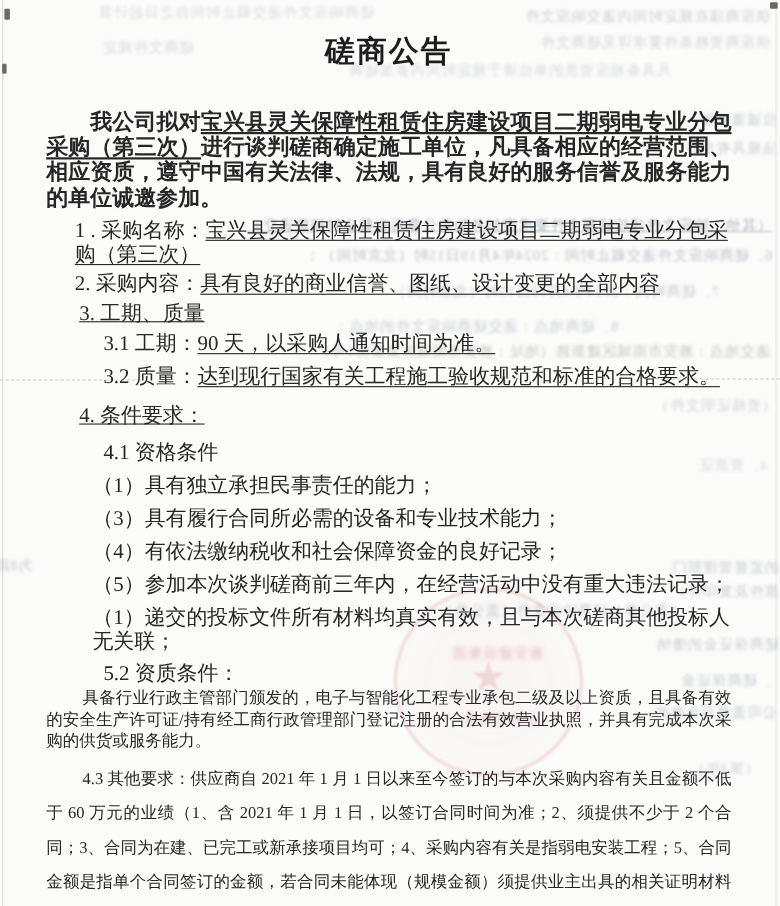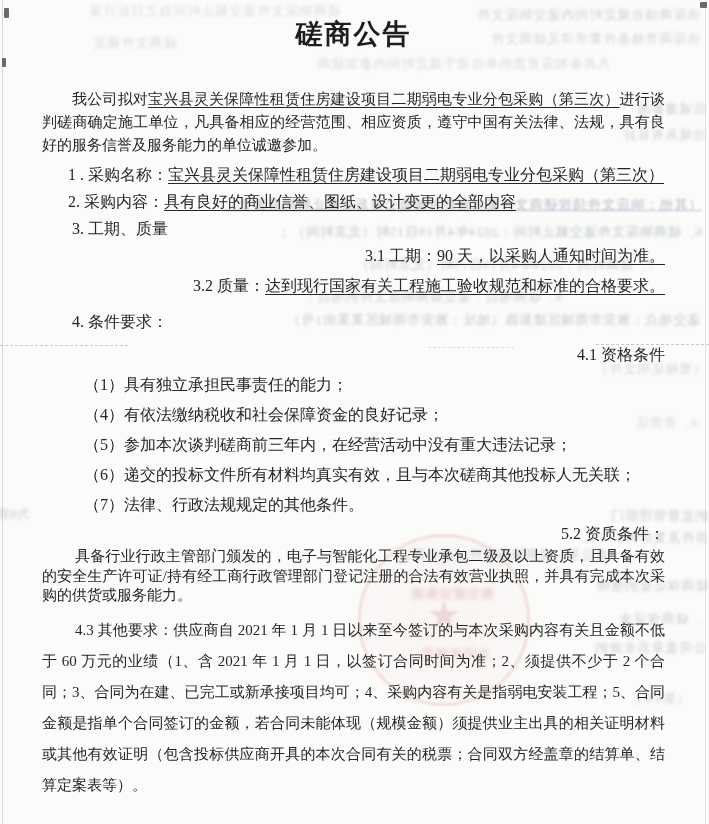--- a/index.html
+++ b/index.html
@@ -3,38 +3,38 @@
 <meta charset="utf-8">
 <style>
   html,body { margin:0; padding:0; }
   body {
     width:709px; height:824px; position:relative; overflow:hidden;
     background:#fbfbf9;
     font-family:"Liberation Serif","DejaVu Serif",serif;
     color:#262626;
   }
   .page {
-    position:absolute; inset:0; padding:0 44px 0 42px; box-sizing:border-box;
+    position:absolute; inset:0; padding:12px 44px 0 42px; box-sizing:border-box;
     z-index:2;
   }
   .doc-title {
     font-family:"DejaVu Sans","Liberation Sans",sans-serif;
     font-weight:700; font-size:27px; letter-spacing:2px;
     text-align:center; margin:16px 0 0 0; color:#1d1d1d;
   }
   .intro {
-    margin:36px 0 0 0; font-size:15px; line-height:23px;
-    text-align:justify; text-indent:2em;
+    margin:36px 0 0 0; font-size:20px; line-height:23px;
+    text-align:justify; text-indent:2em;font-weight:bold;
   }
   .u { text-decoration:underline; text-underline-offset:3px; }
-  .line { font-size:16px; line-height:22px; }
+  .line { font-size:19px; line-height:22px; }
   .li-num   { margin-top:5px;  padding-left:26px; }
   .li-num.first { margin-top:7px; }
-  .h-sec    { margin-top:5px;  padding-left:30px; }
-  .h-sub    { margin-top:5px;  padding-left:52px;text-align:right; }
+  .h-sec    { margin-top:5px;  padding-left:30px;text-decoration:underline; }
+  .h-sub    { margin-top:5px;  padding-left:52px; }
   .h-sub.gap{ margin-top:8px; }
   .h-sub.gap2{ margin-top:11px; }
   .q-item   { margin-top:8px;  padding-left:42px; }
   .p42 {
     margin:2px 0 0 0; font-size:15px; line-height:19.5px;
     text-align:justify; text-indent:2.2em;
   }
   .p43 {
     margin:9px 0 0 0; font-size:15px; line-height:31px;
     text-align:justify; text-indent:2.2em;
@@ -120,24 +120,24 @@
 
   <div class="line h-sub"><span>3.1 工期：</span><span class="u">90 天，以采购人通知时间为准。</span></div>
 
   <div class="line h-sub gap"><span>3.2 质量：</span><span class="u">达到现行国家有关工程施工验收规范和标准的合格要求。</span></div>
 
   <div class="line h-sec" style="margin-top:14px">4. 条件要求：</div>
 
   <div class="line h-sub gap2">4.1 资格条件</div>
 
   <div class="line q-item">（1）具有独立承担民事责任的能力；</div>
+  <div class="line q-item">（3）具有履行合同所必需的设备和专业技术能力；</div>
   <div class="line q-item">（4）有依法缴纳税收和社会保障资金的良好记录；</div>
   <div class="line q-item">（5）参加本次谈判磋商前三年内，在经营活动中没有重大违法记录；</div>
-  <div class="line q-item">（6）递交的投标文件所有材料均真实有效，且与本次磋商其他投标人无关联；</div>
-  <div class="line q-item">（7）法律、行政法规规定的其他条件。</div>
+  <div class="line q-item">（1）递交的投标文件所有材料均真实有效，且与本次磋商其他投标人无关联；</div>
 
   <div class="line h-sub" style="margin-top:7px">5.2 资质条件：</div>
 
   <p class="p42">具备行业行政主管部门颁发的，电子与智能化工程专业承包二级及以上资质，且具备有效的安全生产许可证/持有经工商行政管理部门登记注册的合法有效营业执照，并具有完成本次采购的供货或服务能力。</p>
 
   <p class="p43"><span>4.3 其他要求：</span><span>供应商自 2021 年 1 月 1 日以来至今签订的与本次采购内容有关且金额不低于 60 万元的业绩（1、含 2021 年 1 月 1 日，以签订合同时间为准；2、须提供不少于 2 个合同；3、合同为在建、已完工或新承接项目均可；4、采购内容有关是指弱电安装工程；5、合同金额是指单个合同签订的金额，若合同未能体现（规模金额）须提供业主出具的相关证明材料或其他有效证明（包含投标供应商开具的本次合同有关的税票；合同双方经盖章的结算单、结算定案表等）。</span></p>
 
 </div>
 
 </body></html>

